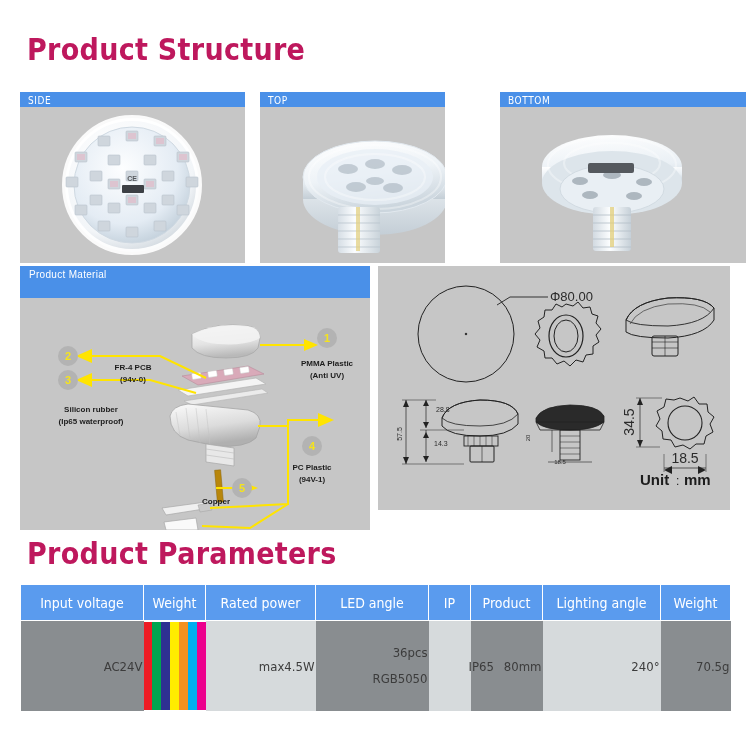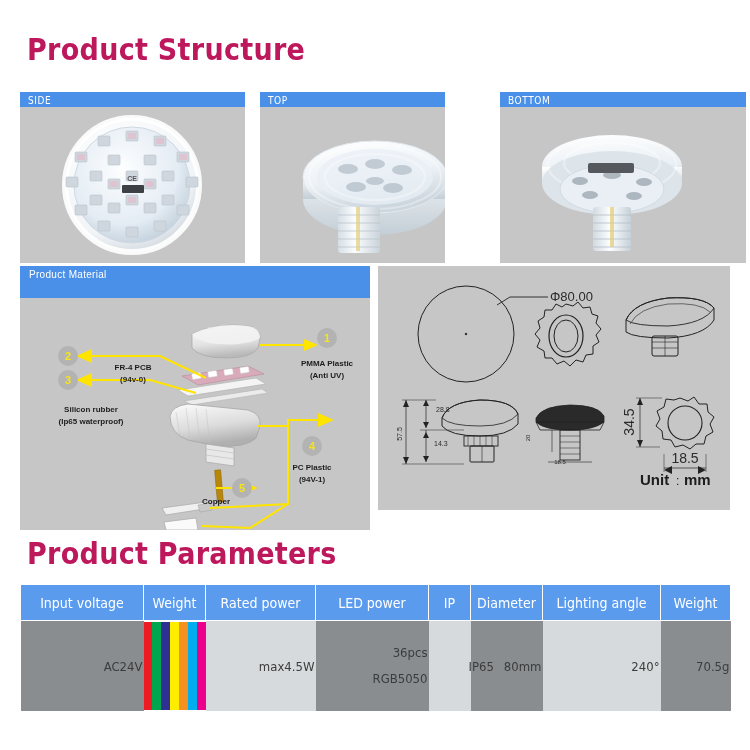--- a/index.html
+++ b/index.html
@@ -455,23 +455,23 @@
       <col style="width:42px">
         <col style="width:72px">
         <col style="width:118px">
         <col style="width:70px">
     </colgroup>
     <thead>
       <tr>
         <th>Input voltage</th>
         <th>Weight</th>
         <th>Rated power</th>
-        <th>LED power</th>
+        <th>LED angle</th>
         <th>IP</th>
-        <th>Diameter</th>
+        <th>Product</th>
         <th>Lighting angle</th>
         <th>Weight</th>
       </tr>
     </thead>
     <tbody>
       <tr>
         <td class="cell-dark">AC24V</td>
         <td class="cell-swatch">
           <div class="swatches" id="swatch-strip">
               <i style="background: rgb(237, 28, 36);"></i>

